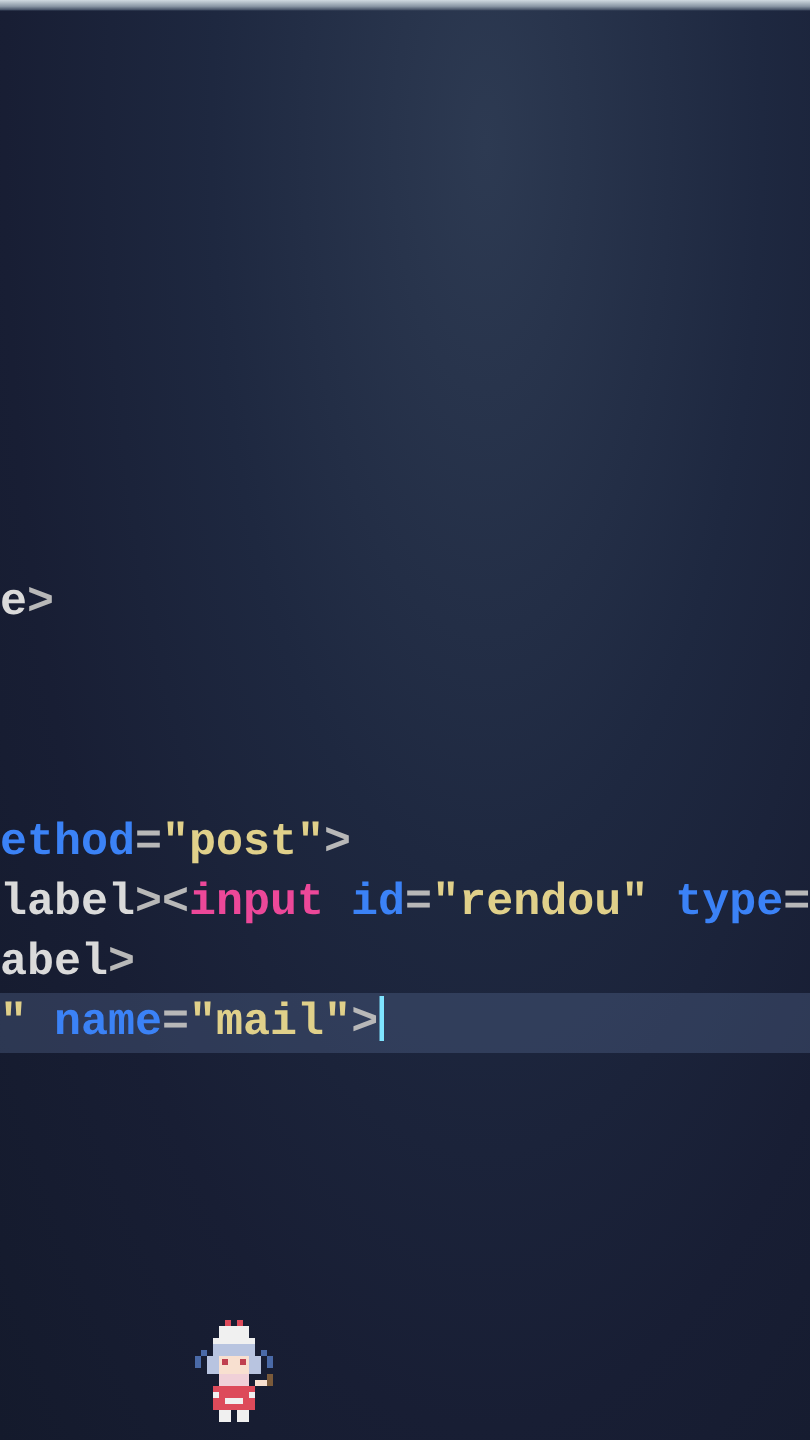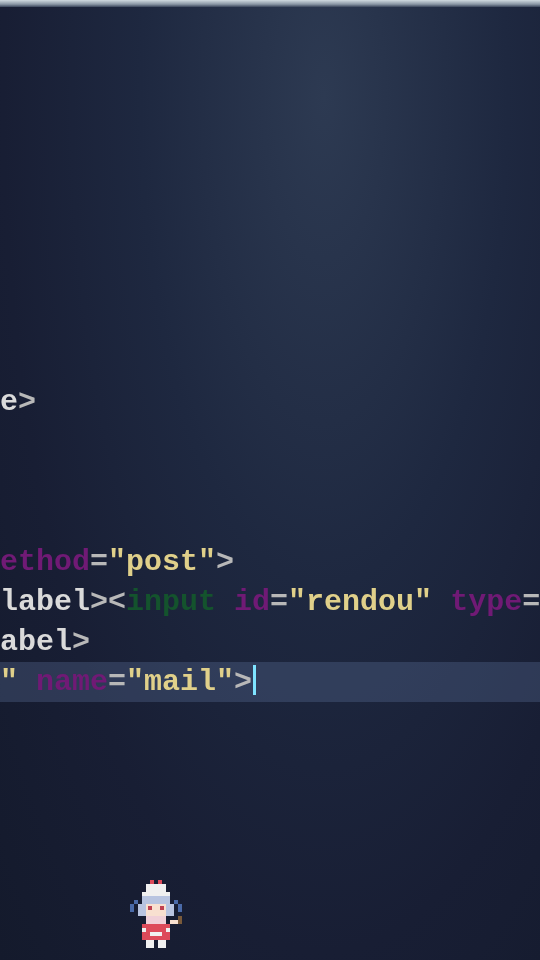--- a/index.html
+++ b/index.html
@@ -15,22 +15,22 @@
     position:absolute;top:0;left:0;right:0;height:7px;
     background:linear-gradient(180deg,#d0dae0 0%,#8a97a5 60%,#3a465c 100%);
   }
   .code{
     position:absolute;top:0;left:0;right:0;
     white-space:pre;
     padding-top:0;
   }
   .line{height:40px;line-height:40px;padding-left:0;position:relative;}
   .hl{background:rgba(90,110,150,.35);}
-  .tag{color:#14532d;}
-  .attr{color:#701a75;}
+  .tag{color:#ec4899;}
+  .attr{color:#3b82f6;}
   .val{color:#e0d08a;}
   .punc{color:#b8b8b8;}
   .txt{color:#dadada;}
   .cursor{
     display:inline-block;width:3px;height:30px;background:#7fe4ff;
     vertical-align:-5px;margin-left:1px;
   }
   
   .sprite{
     position:absolute;left:130px;top:880px;width:54px;height:70px;

